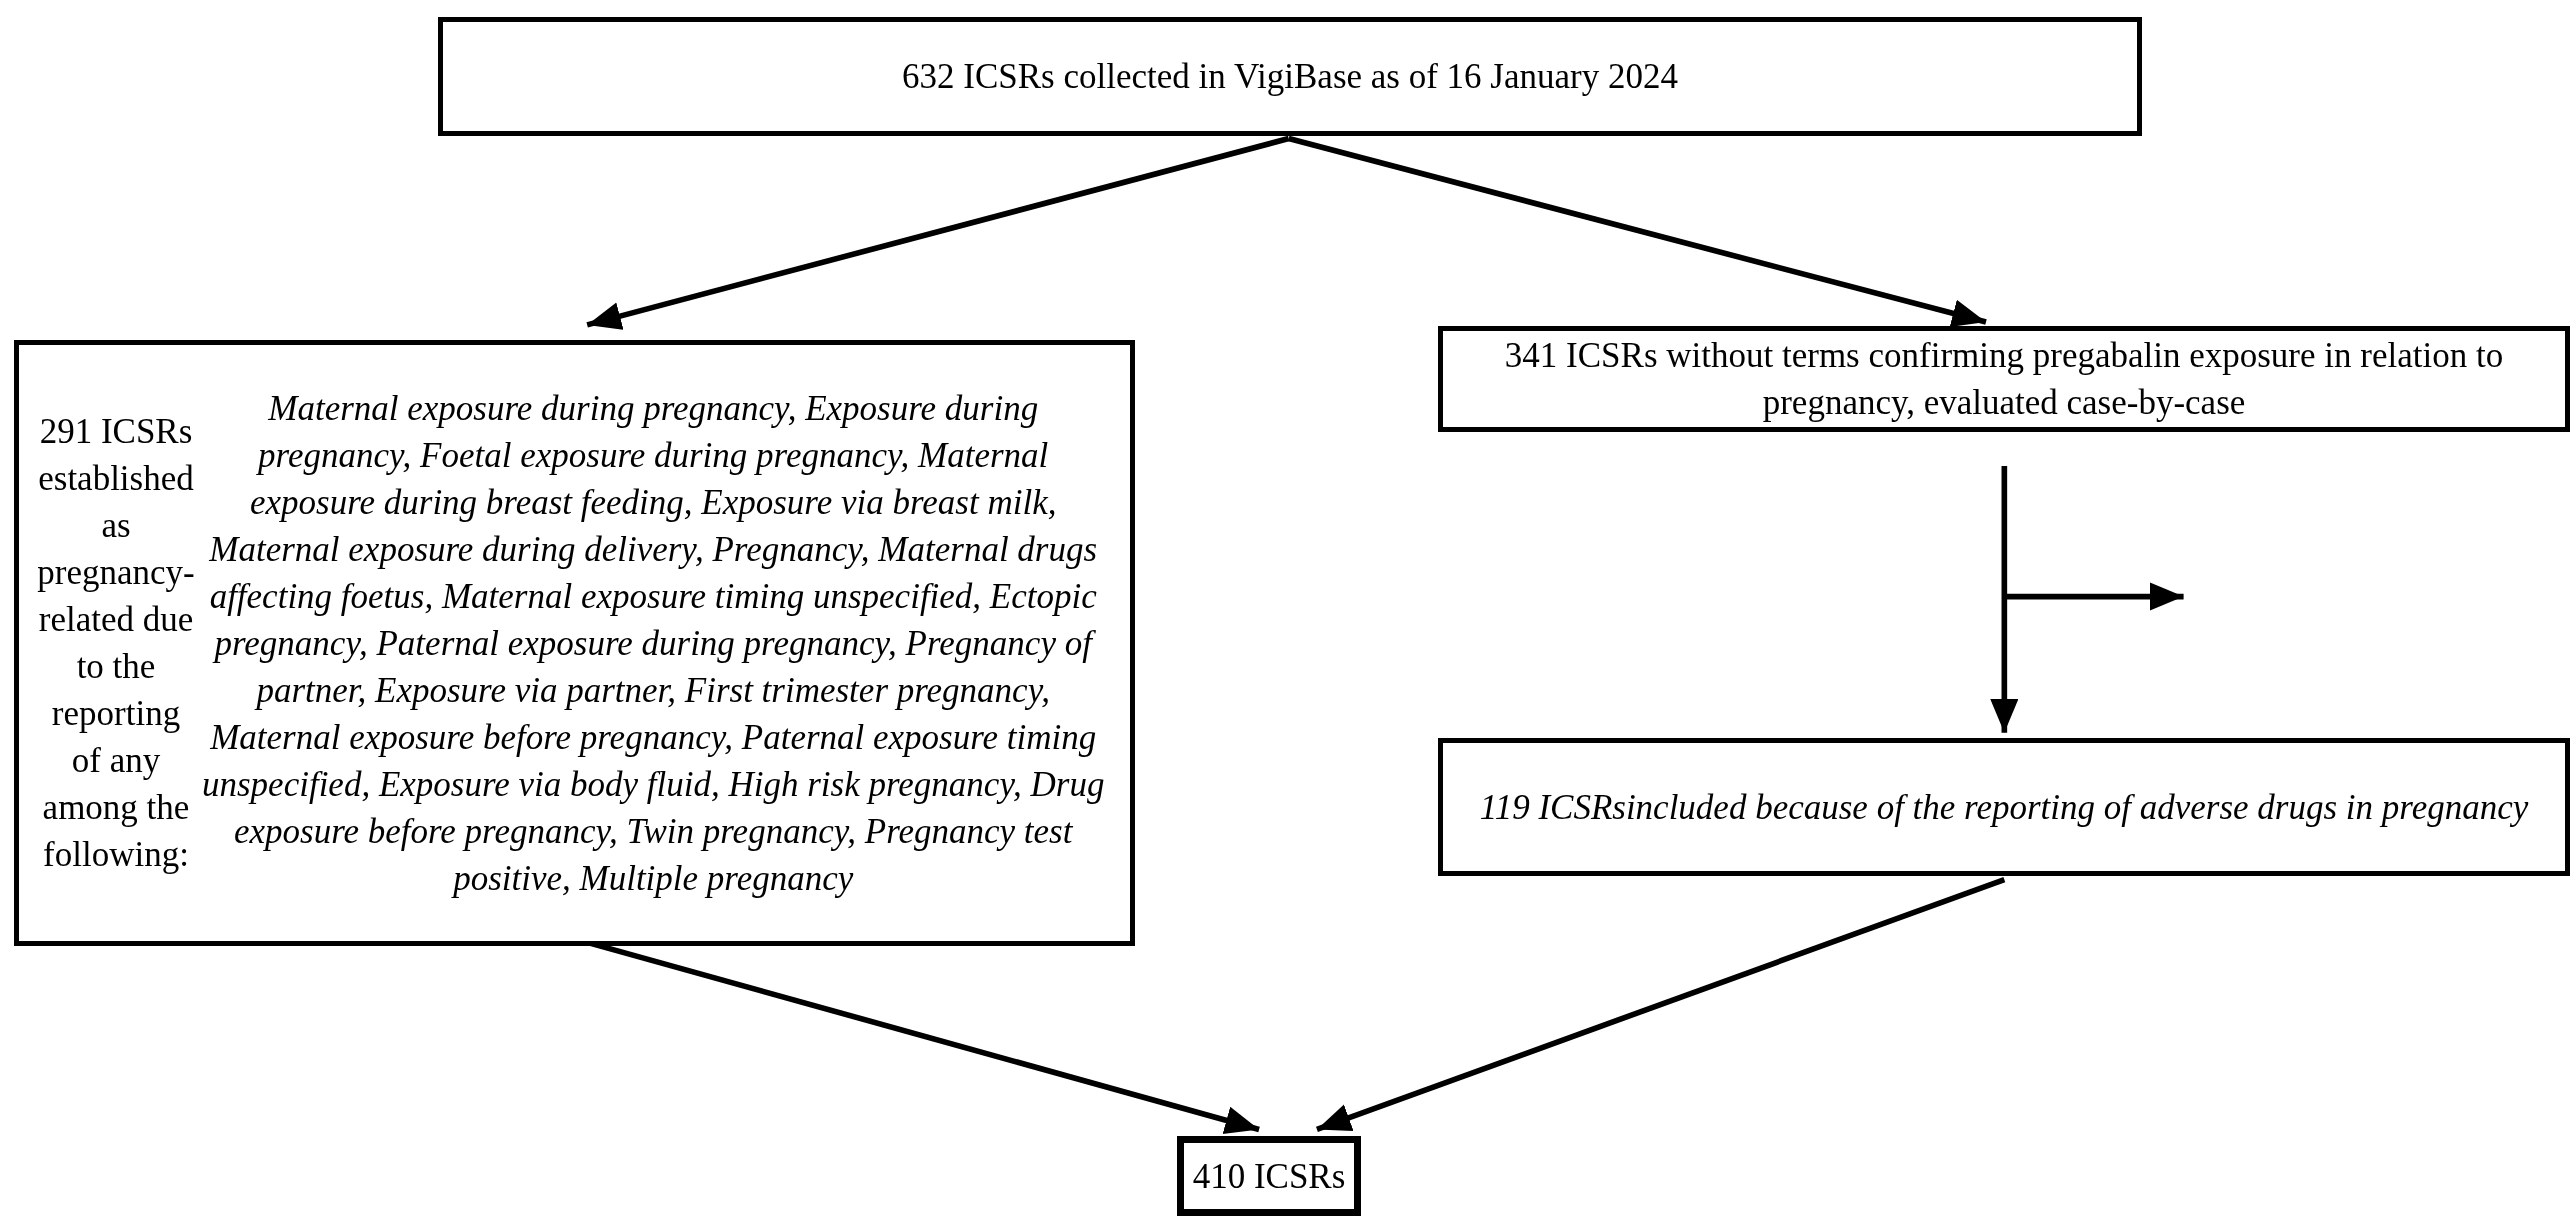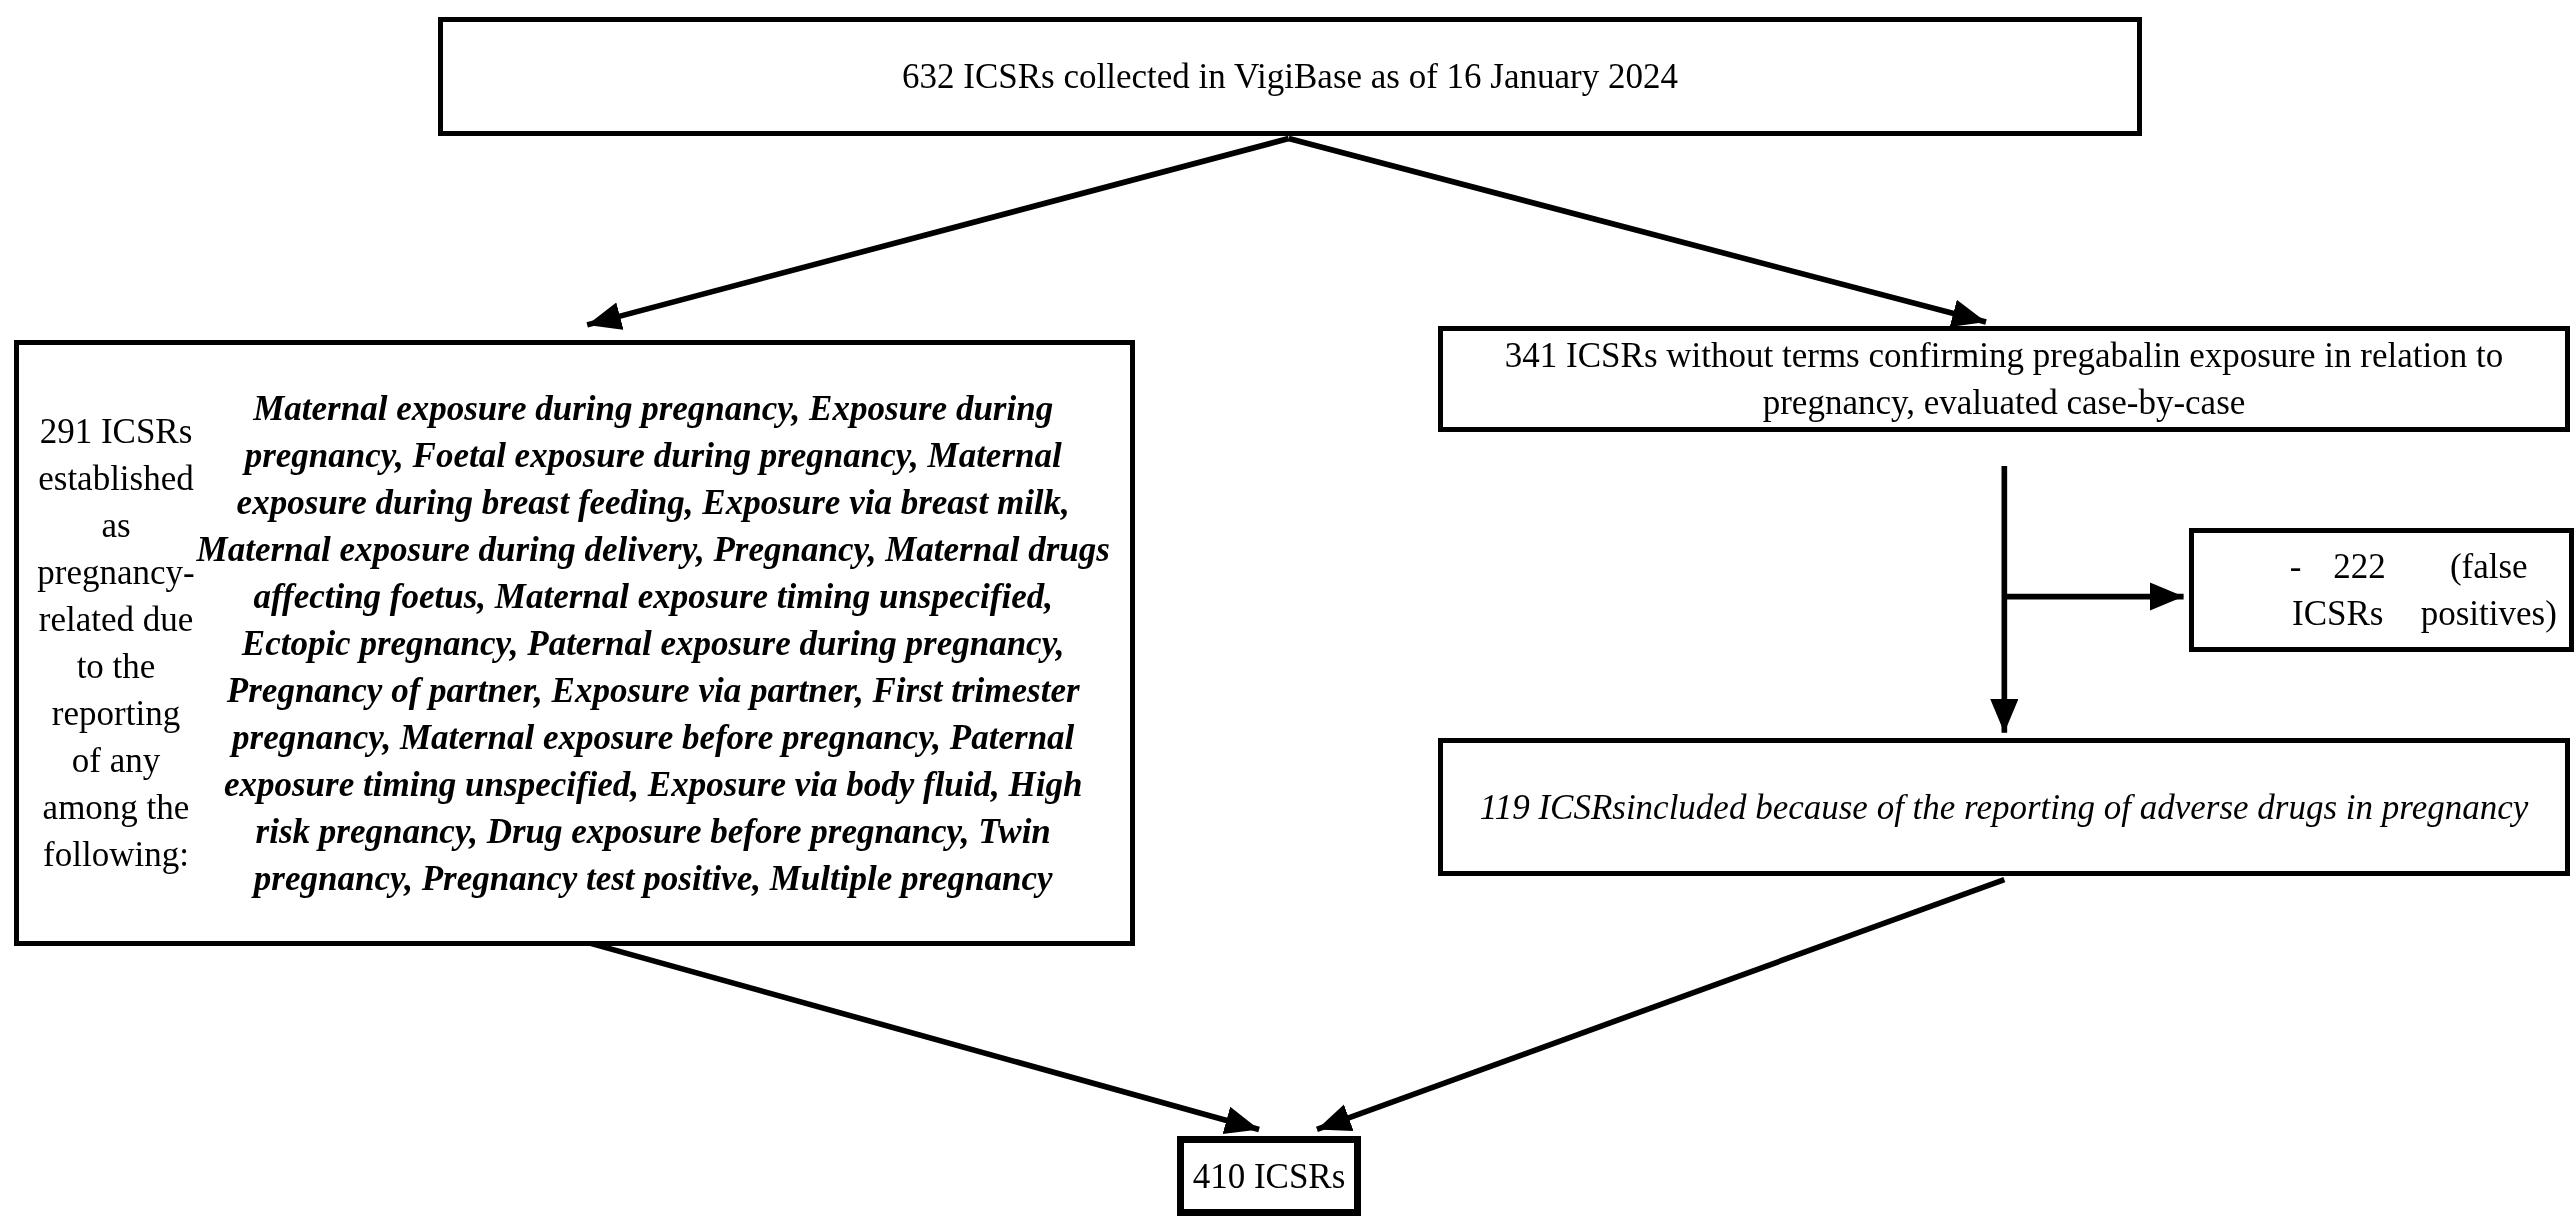--- a/index.html
+++ b/index.html
@@ -27,21 +27,21 @@
     text-align: center;
     font-size: 35px;
     line-height: 47px;
   }
   #box-top      { left: 438px;  top: 17px;   width: 1704px; height: 119px; }
   #box-left     { left: 14px;   top: 340px;  width: 1121px; height: 606px; padding: 5.6px 18.3px; }
   #box-right    { left: 1438px; top: 326px;  width: 1132px; height: 106px; padding: 0 42px; }
   #box-excluded { left: 2189px; top: 528px;  width: 385px;  height: 124px; padding-left: 73px; }
   #box-included { left: 1438px; top: 738px; width: 1132px; height: 138px; font-style: italic; }
   #box-total    { left: 1177px; top: 1136px; width: 184px;  height: 80px; border-width: 7px; }
-  .terms { font-style: italic; font-weight: bold; }
+  .terms { font-style: italic; }
   .bullet-gap { display: inline-block; width: 32px; }
   svg.arrows {
     position: absolute;
     left: 0; top: 0;
     width: 2576px; height: 1220px;
     pointer-events: none;
   }
   svg.arrows line { stroke: #000000; stroke-width: 8; }
   svg.arrows marker path { fill: #000000; }
 </style>
@@ -70,26 +70,20 @@
 
   <div class="box" id="box-left">
     <div>291 ICSRs established as pregnancy-related due to the reporting of any among the following:</div>
     <div class="terms">Maternal exposure during pregnancy, Exposure during pregnancy, Foetal exposure during pregnancy, Maternal exposure during breast feeding, Exposure via breast milk, Maternal exposure during delivery, Pregnancy, Maternal drugs affecting foetus, Maternal exposure timing unspecified, Ectopic pregnancy, Paternal exposure during pregnancy, Pregnancy of partner, Exposure via partner, First trimester pregnancy, Maternal exposure before pregnancy, Paternal exposure timing unspecified, Exposure via body fluid, High risk pregnancy, Drug exposure before pregnancy, Twin pregnancy, Pregnancy test positive, Multiple pregnancy</div>
   </div>
 
   <div class="box" id="box-right">
     <div>341 ICSRs without terms confirming pregabalin exposure in relation to pregnancy, evaluated case-by-case</div>
   </div>
 
-  <div class="box" id="box-excluded">
-    <div>
-      <span>-</span><span class="bullet-gap"></span><span>222 ICSRs</span>
-    </div>
-    <div>(false positives)</div>
-  </div>
 
   <div class="box" id="box-included">
     <div>119 ICSRs</div>
     <div>included because of the reporting of adverse drugs in pregnancy</div>
   </div>
 
   <div class="box" id="box-total">
     <div>410 ICSRs</div>
   </div>
 

